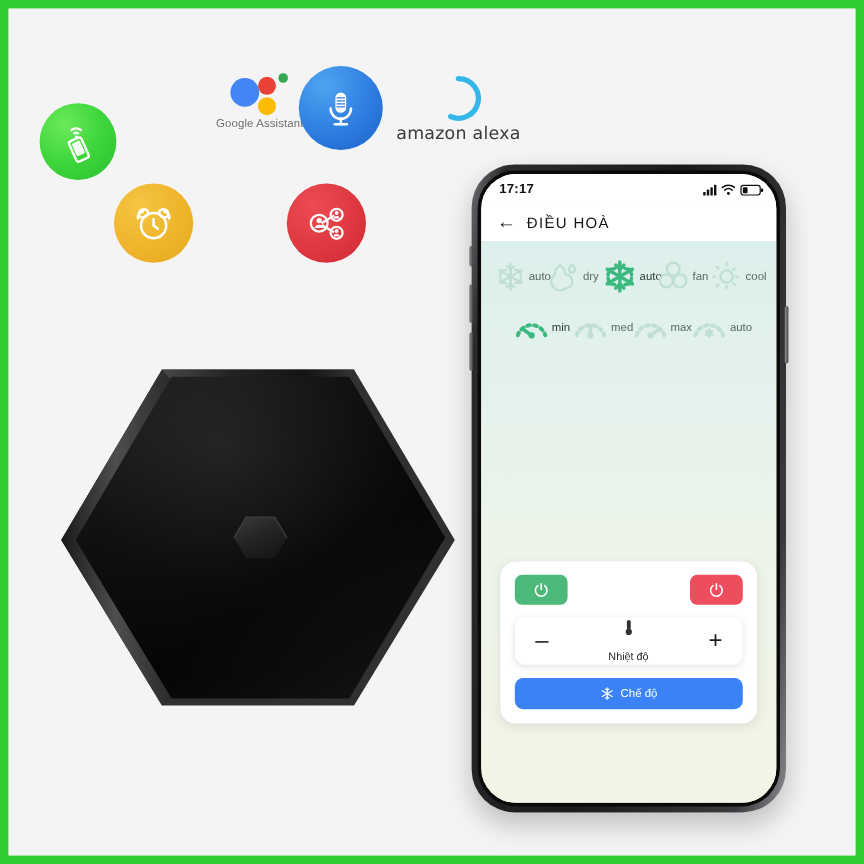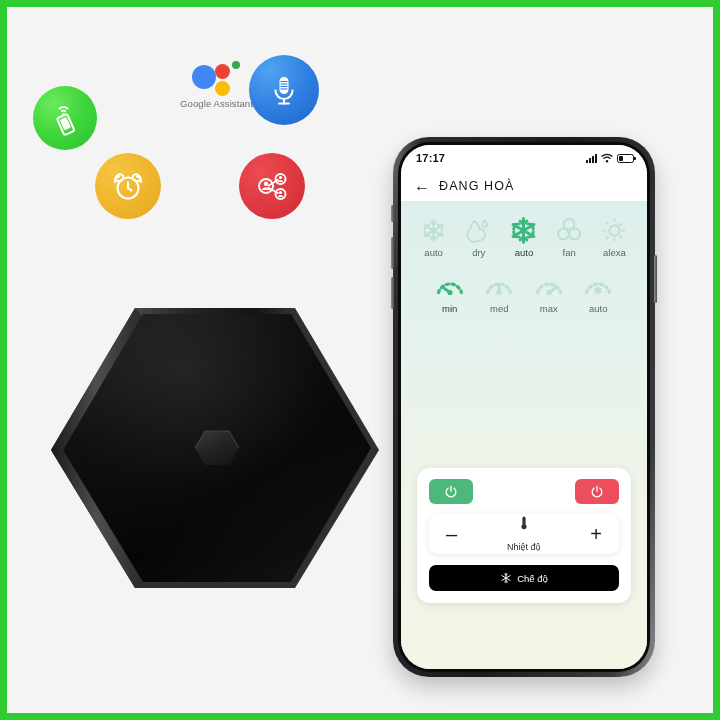--- a/index.html
+++ b/index.html
@@ -179,21 +179,21 @@
   #modes-area {
     flex: 1 1 auto;
     background: linear-gradient(180deg, #DDEFEC 0%, #E4F2EC 26%, #EEF4E9 58%, #F3F5E6 100%);
     padding: 14px 10px 0 10px;
   }
   .mode-row {
     display: flex; justify-content: space-around; align-items: flex-start;
   }
   .mode-row.second { margin-top: 13px; padding: 0 14px; align-items: center; }
   .mode-cell {
-    display: flex; flex-direction: column; align-items: center; gap: 2px;
+    display: flex; flex-direction: row; align-items: center; gap: 2px;
     width: 44px;
   }
   .mode-cell .glyph { height: 30px; display: flex; align-items: center; justify-content: center; }
   .mode-cell .lbl { font-size: 9.5px; color: #2C3C38; }
   .mode-cell.dim .lbl { color: #566A64; }
 
   
   #control-card {
     position: absolute; left: 16px; right: 16px; bottom: 66px;
     background: #FFFFFF;
@@ -219,21 +219,21 @@
     display: flex; align-items: center; justify-content: space-between;
     padding: 0 17px;
   }
   .pm { font-size: 20px; color: #1C1C1C; line-height: 1; font-weight: 500; }
   #temp-mid { display: flex; flex-direction: column; align-items: center; gap: 12px; }
   #temp-mid .lbl { font-size: 9px; color: #2A2A2A; }
 
   .opt-row { margin-top: 11px; display: flex; justify-content: space-between; gap: 9px; }
   .opt-btn {
     flex: 1; height: 26px; border-radius: 7px;
-    background: #000000;
+    background: #3b82f6;
     display: flex; align-items: center; justify-content: center; gap: 5px;
     border: none; cursor: pointer;
   }
   .opt-btn .lbl { font-size: 9.5px; color: #FFFFFF; }
 </style>
 </head>
 <body>
 
 <div id="stage">
 
@@ -269,20 +269,26 @@
         <line x1="16.5" y1="14" x2="23.5" y2="14"></line>
         <line x1="16.5" y1="16.5" x2="23.5" y2="16.5"></line>
         <line x1="16.5" y1="19" x2="23.5" y2="19"></line>
       </g>
       <path d="M11.5 20.5a8.5 8.5 0 0 0 17 0" fill="none" stroke="#fff" stroke-width="2.1" stroke-linecap="round"></path>
       <line x1="20" y1="29" x2="20" y2="33.5" stroke="#fff" stroke-width="2.1" stroke-linecap="round"></line>
       <line x1="15" y1="33.5" x2="25" y2="33.5" stroke="#fff" stroke-width="2.1" stroke-linecap="round"></line>
     </svg>
   </div>
 
+  <div class="alexa-wrap">
+    <svg class="alexa-ring" viewBox="0 0 40 40">
+      <path d="M20 3.5a16.5 16.5 0 1 1 -6.5 31.6" fill="none" stroke="#34B7E8" stroke-width="4.4" stroke-linecap="round"></path>
+    </svg>
+    <div class="alexa-label">amazon alexa</div>
+  </div>
 
   <div class="badge badge-yellow">
     <svg width="42" height="42" viewBox="0 0 42 42">
       <g fill="none" stroke="#fff" stroke-width="2.1" stroke-linecap="round">
         <circle cx="21" cy="23" r="10.5"></circle>
         <path d="M12 11.5a4.6 4.6 0 0 0-4 5.6"></path>
         <path d="M30 11.5a4.6 4.6 0 0 1 4 5.6"></path>
         <ellipse cx="12.5" cy="12.8" rx="4" ry="3.2" transform="rotate(-28 12.5 12.8)"></ellipse>
         <ellipse cx="29.5" cy="12.8" rx="4" ry="3.2" transform="rotate(28 29.5 12.8)"></ellipse>
         <path d="M21 17.5v5.5l3.5 2.6"></path>
@@ -385,21 +391,21 @@
               <circle cx="6" cy="8.2" r="1.2" fill="#111"></circle>
             </svg>
             <div class="batt">
                 <em></em>
               </div>
           </div>
         </div>
 
         <div id="appbar">
           <div id="back-arrow">←</div>
-          <div id="app-title">ĐANG HOÀ</div>
+          <div id="app-title">ĐIỀU HOÀ</div>
         </div>
 
 
         <div id="modes-area">
 
           <div class="mode-row">
 
             <div class="mode-cell dim">
               <div class="glyph">
                 <svg width="27" height="27" viewBox="0 0 24 24" fill="none" stroke="#BFDED4" stroke-width="1.7" stroke-linecap="round">
@@ -458,21 +464,21 @@
                       <line x1="12" y1="19" x2="12" y2="22.2"></line>
                     <line x1="1.8" y1="12" x2="5" y2="12"></line>
                       <line x1="19" y1="12" x2="22.2" y2="12"></line>
                     <line x1="4.8" y1="4.8" x2="7.1" y2="7.1"></line>
                       <line x1="16.9" y1="16.9" x2="19.2" y2="19.2"></line>
                     <line x1="4.8" y1="19.2" x2="7.1" y2="16.9"></line>
                       <line x1="16.9" y1="7.1" x2="19.2" y2="4.8"></line>
                   </g>
                 </svg>
               </div>
-              <div class="lbl">alexa</div>
+              <div class="lbl">cool</div>
             </div>
           </div>
 
           <div class="mode-row second">
 
             <div class="mode-cell">
               <div class="glyph">
                 <svg width="30" height="26" viewBox="0 0 30 26">
                   <g stroke="#3BB97F" stroke-width="3.2" stroke-linecap="round" stroke-dasharray="2.4 3.4" fill="none">
                     <path d="M3.5 19.5A12 12 0 0 1 26.5 19.5"></path>

